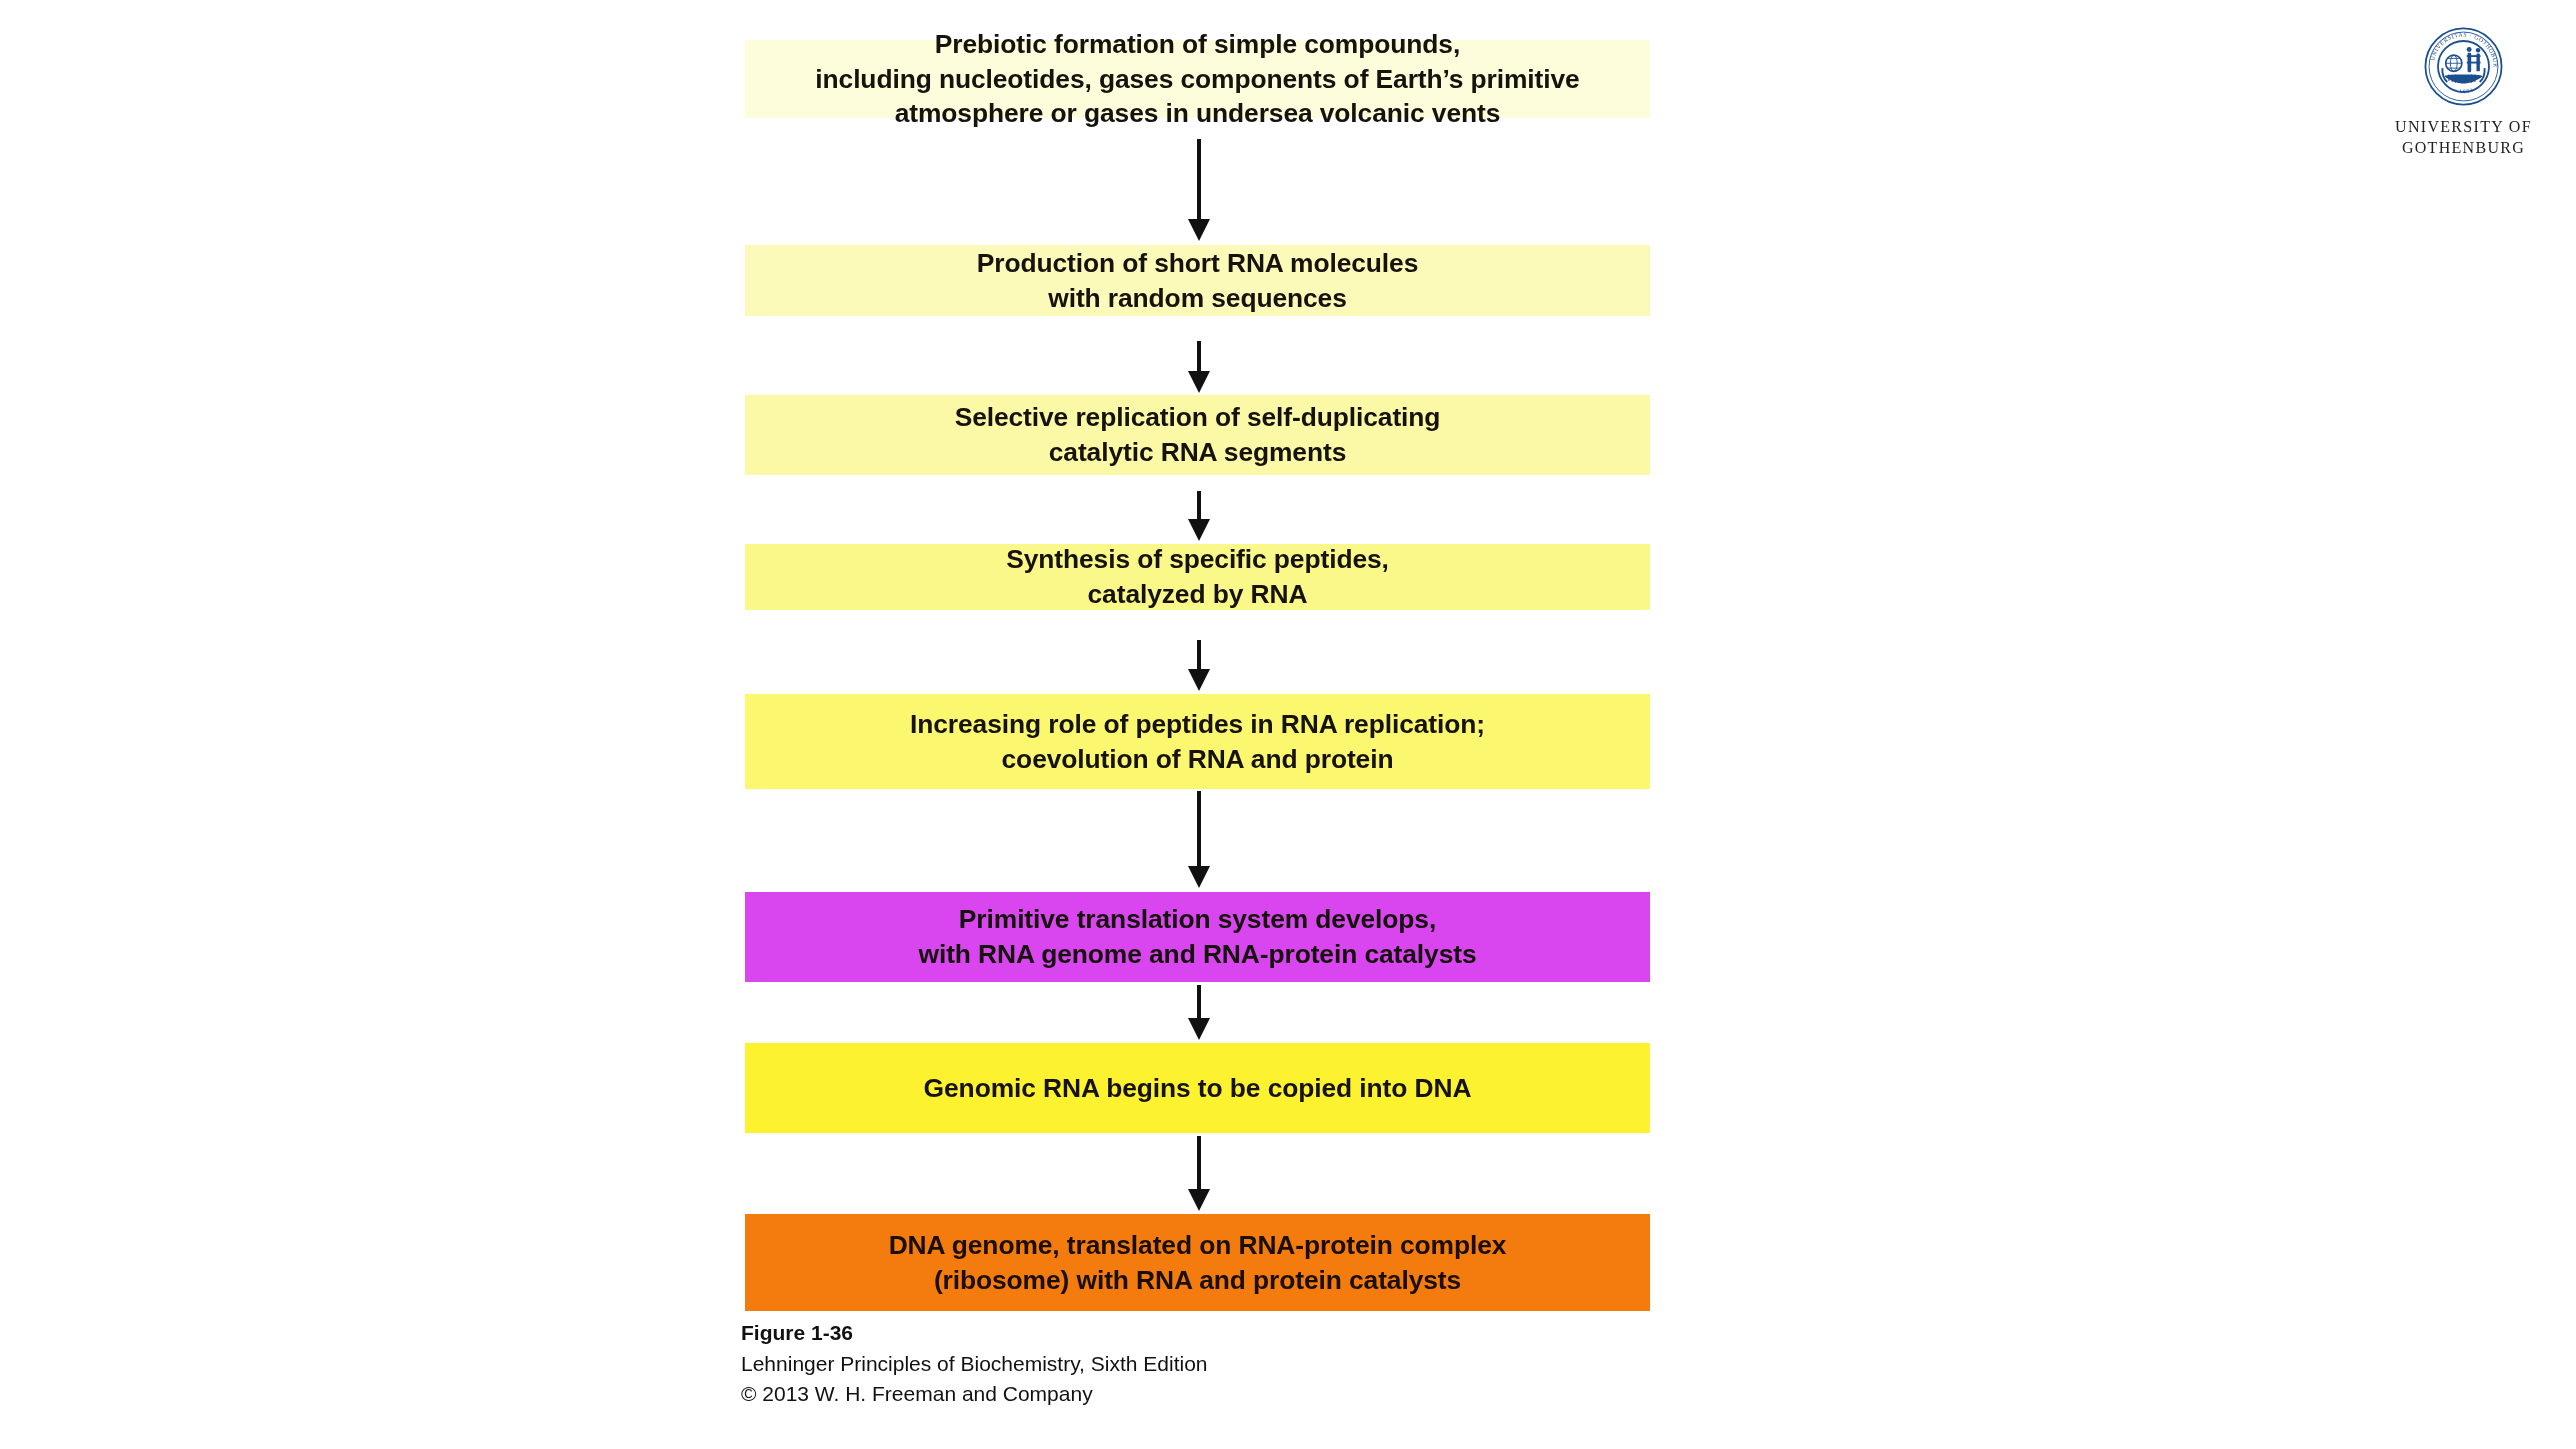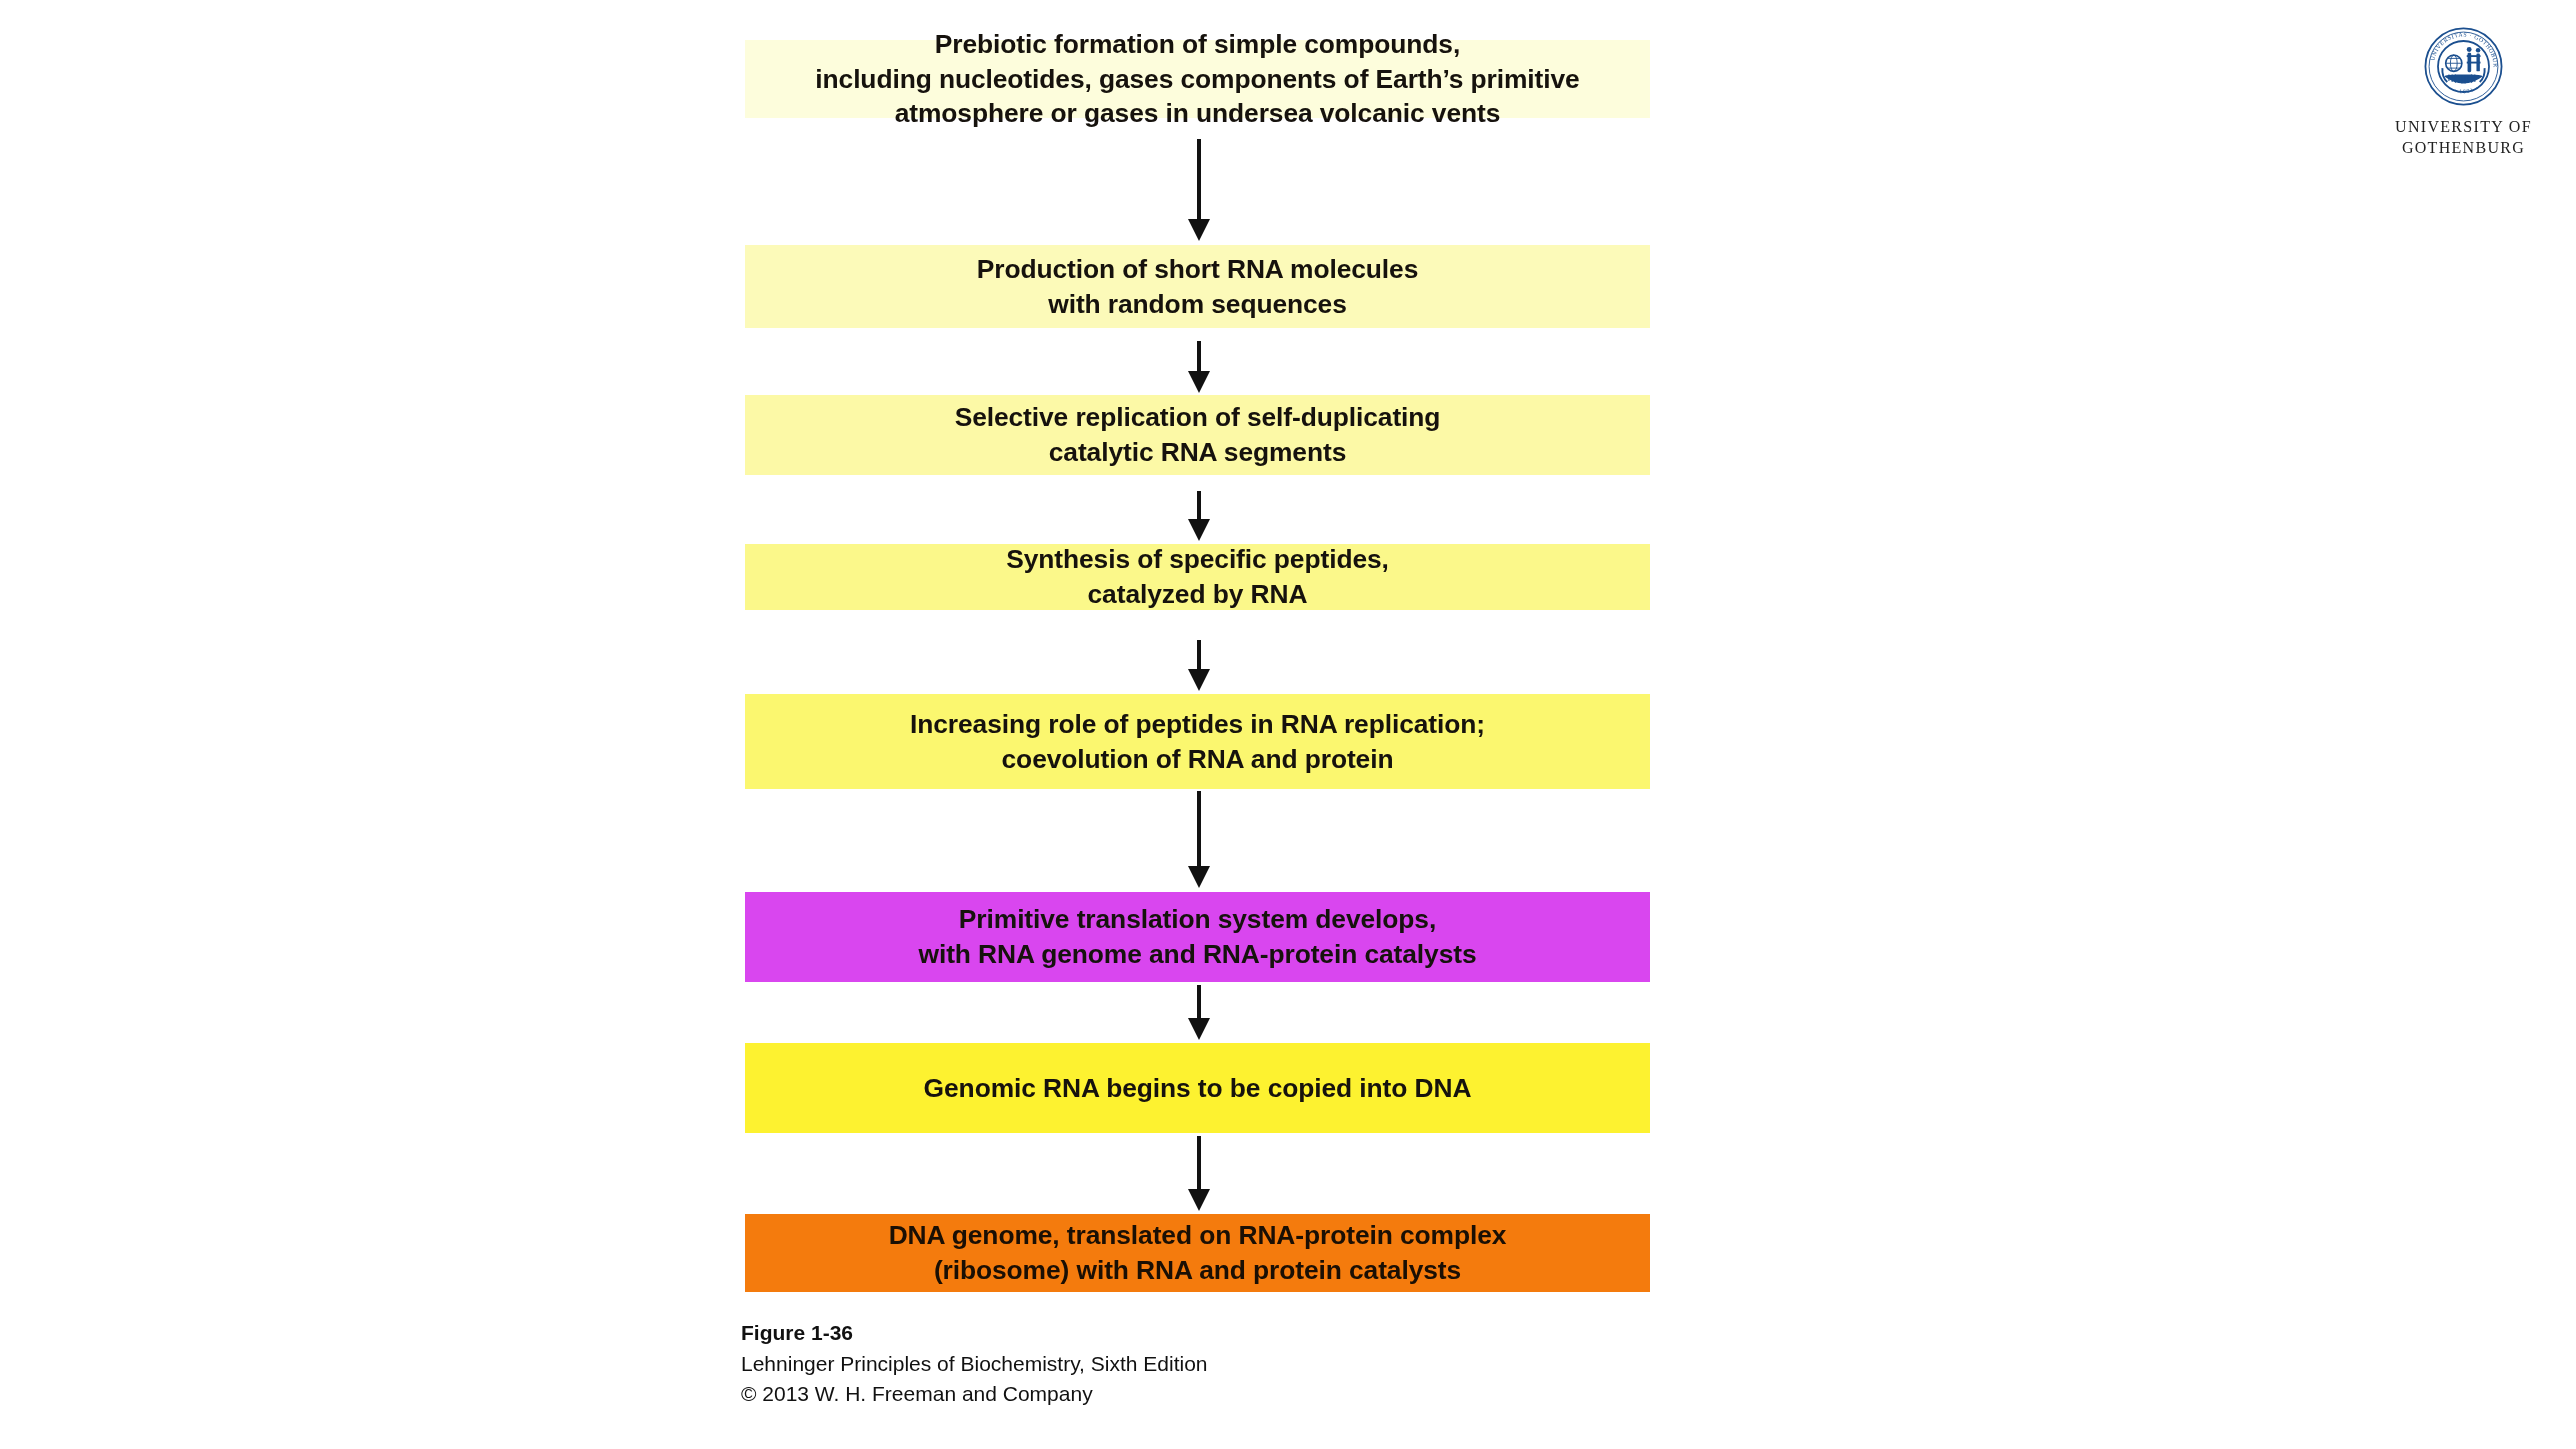--- a/index.html
+++ b/index.html
@@ -62,27 +62,27 @@
     font-weight: bold;
     font-size: 26.4px;
     line-height: 1.32;
     color: #16120d;
     letter-spacing: -0.1px;
     padding: 0 9px;
   }
 
   
   .b1 { top: 40px;   height: 78px; background: #fdfddc; }
-  .b2 { top: 245px;  height: 83px; background: #fcfab9; }
+  .b2 { top: 245px;  height: 71px; background: #fcfab9; }
   .b3 { top: 395px;  height: 80px; background: #fcf9a6; }
   .b4 { top: 544px;  height: 66px; background: #fbf88a; }
   .b5 { top: 694px; height: 95px; background: #fbf76f; }
   .b6 { top: 892px; height: 90px; background: #fdf64f; }
   .b7 { top: 1043px; height: 90px; background: #fdf230; }
-  .b8 { top: 1214px; height: 78px; background: #f47b0d; }
+  .b8 { top: 1214px; height: 97px; background: #f47b0d; }
   .b8 .btext { color: #1a0f04; }
 
   
   .arrow {
     position: absolute;
     left: 454px;           
     width: 0;
   }
   .arrow .shaft {
     position: absolute;

